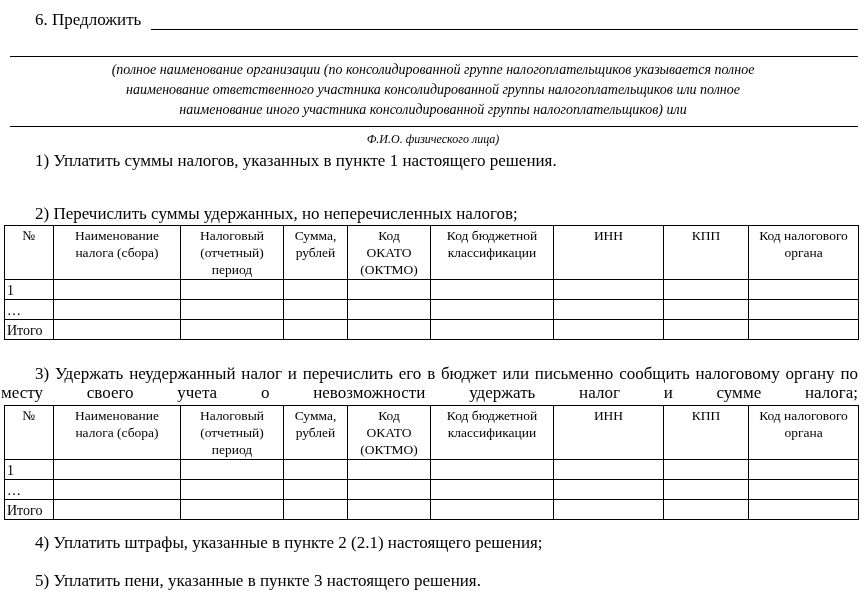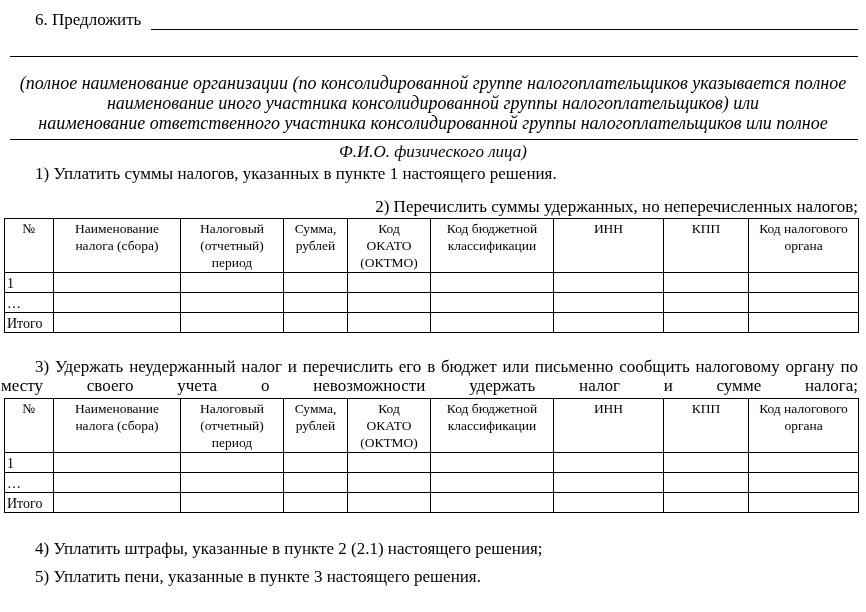--- a/index.html
+++ b/index.html
@@ -33,47 +33,47 @@
   }
   .rule {
     border: 0;
     border-top: 1.5px solid #000;
     margin: 0 8px 0 10px;
     height: 0;
   }
   .rule1 { margin-top: 26px; }
   .rule2 { margin-top: 6px; }
   .org-note {
-    margin-top: 16px;
+    margin-top: 3px;
     text-align: center;
     font-style: italic;
-    font-size: 18px;
+    font-size: 14px;
     line-height: 20px;
   }
   .fio-note {
     margin-top: 2px;
     text-align: center;
     font-style: italic;
-    font-size: 17px;
+    font-size: 12px;
     line-height: 20px;
   }
   .item {
     margin: 0 8px 0 1px;
     text-indent: 34px;
     line-height: 19px;
   }
   .item1 { margin-top: 2px; }
-  .item2 { margin-top: 14px; text-align: right; }
+  .item2 { margin-top: 34px; }
   .item3 {
     margin-top: 24px;
     text-align: justify;
     text-align-last: justify;
   }
-  .item4 { margin-top: 26px; }
-  .item5 { margin-top: 9px; }
+  .item4 { margin-top: 13px; }
+  .item5 { margin-top: 19px; }
   table.form {
     border-collapse: collapse;
     table-layout: fixed;
     width: 854px;
     margin: 2px 0 0 4px;
     border: 1.5px solid #000;
   }
   table.form.t2 { margin-top: 3px; }
   table.form th, table.form td {
     border: 1px solid #000;
@@ -106,22 +106,22 @@
 
   <div class="p6-row">
     <span class="p6-label">6. Предложить</span>
     <span class="p6-blank"></span>
   </div>
 
   <div class="rule rule1"></div>
 
   <div class="org-note">
     <div>(полное наименование организации (по консолидированной группе налогоплательщиков указывается полное</div>
+    <div>наименование ответственного участника консолидированной группы налогоплательщиков или полное</div>
     <div>наименование иного участника консолидированной группы налогоплательщиков) или</div>
-    <div>наименование ответственного участника консолидированной группы налогоплательщиков или полное</div>
   </div>
 
   <div class="rule rule2"></div>
 
   <div class="fio-note">Ф.И.О. физического лица)</div>
 
   <div class="item item1">1) Уплатить суммы налогов, указанных в пункте 1 настоящего решения.</div>
 
   <div class="item item2">2) Перечислить суммы удержанных, но неперечисленных налогов;</div>
 

